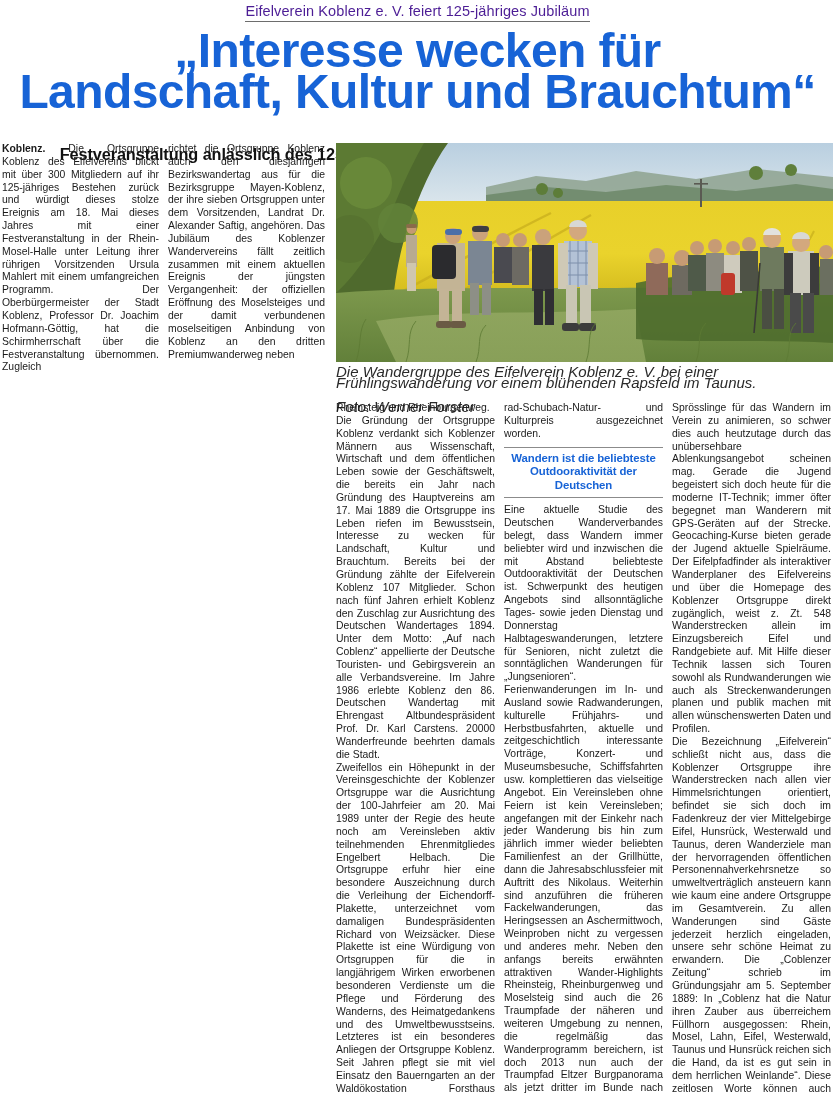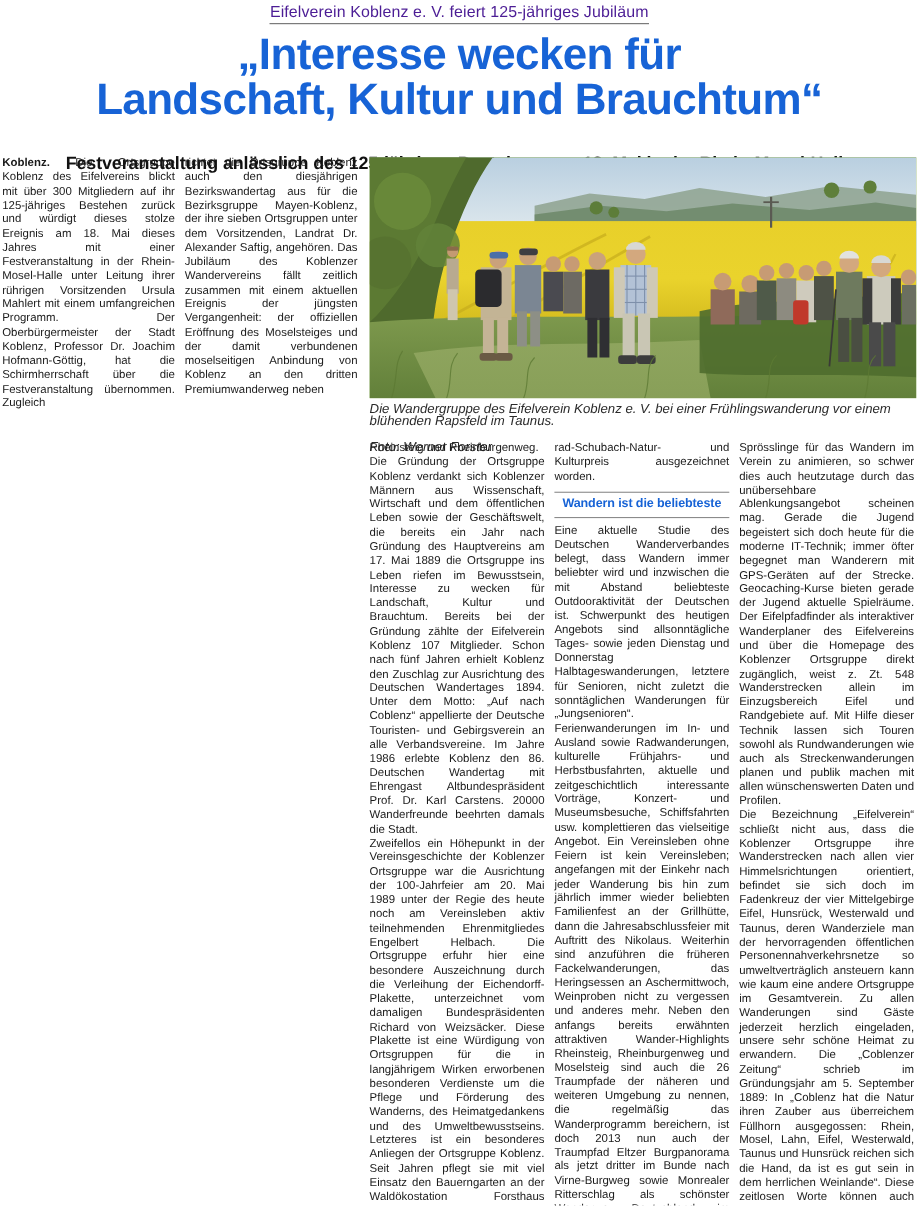--- a/index.html
+++ b/index.html
@@ -37,21 +37,21 @@
     letter-spacing: 0.1px;
     border-bottom: 1px solid #6d6d6d;
     padding-bottom: 1px;
     line-height: 18px;
   }
 
   .headline {
     text-align: center;
     color: #1763d6;
     font-weight: bold;
-    font-size: 40px;
+    font-size: 48px;
     line-height: 41px;
     letter-spacing: -0.6px;
     margin-top: 8px;
     padding: 0 8px;
   }
   .headline .l2 { display: block; }
 
   .subhead {
     text-align: center;
     font-size: 16.3px;
@@ -96,21 +96,21 @@
     overflow: hidden;
     background: #7ca24a;
   }
   .photo svg { display: block; width: 497px; height: 219px; }
 
   .caption {
     position: absolute;
     left: 336px;
     top: 366px;
     width: 497px;
-    font-size: 12px;
+    font-size: 15px;
     line-height: 11.4px;
     font-style: italic;
     color: #2a2a2a;
   }
   .caption .credit {
     display: block;
     text-align: left;
     margin-top: 12px;
   }
   .caption .captext { display: inline; }
@@ -339,20 +339,21 @@
     <div class="lcol" id="lcol1">
       <p>Rheinsteig und Rheinburgenweg.</p>
       <p>Die Gründung der Ortsgruppe Koblenz verdankt sich Koblenzer Männern aus Wissenschaft, Wirtschaft und dem öffentlichen Leben sowie der Geschäftswelt, die bereits ein Jahr nach Gründung des Hauptvereins am 17. Mai 1889 die Ortsgruppe ins Leben riefen im Bewusstsein, Interesse zu wecken für Landschaft, Kultur und Brauchtum. Bereits bei der Gründung zählte der Eifelverein Koblenz 107 Mitglieder. Schon nach fünf Jahren erhielt Koblenz den Zuschlag zur Ausrichtung des Deutschen Wandertages 1894. Unter dem Motto: „Auf nach Coblenz“ appellierte der Deutsche Touristen- und Gebirgsverein an alle Verbandsvereine. Im Jahre 1986 erlebte Koblenz den 86. Deutschen Wandertag mit Ehrengast Altbundespräsident Prof. Dr. Karl Carstens. 20000 Wanderfreunde beehrten damals die Stadt.</p>
       <p>Zweifellos ein Höhepunkt in der Vereinsgeschichte der Koblenzer Ortsgruppe war die Ausrichtung der 100-Jahrfeier am 20. Mai 1989 unter der Regie des heute noch am Vereinsleben aktiv teilnehmenden Ehrenmitgliedes Engelbert Helbach. Die Ortsgruppe erfuhr hier eine besondere Auszeichnung durch die Verleihung der Eichendorff-Plakette, unterzeichnet vom damaligen Bundespräsidenten Richard von Weizsäcker. Diese Plakette ist eine Würdigung von Ortsgruppen für die in langjährigem Wirken erworbenen besonderen Verdienste um die Pflege und Förderung des Wanderns, des Heimatgedankens und des Umweltbewusstseins. Letzteres ist ein besonderes Anliegen der Ortsgruppe Koblenz. Seit Jahren pflegt sie mit viel Einsatz den Bauerngarten an der Waldökostation Forsthaus Remstecken in Kooperation mit dem Umweltamt der Stadt Koblenz. Für dieses Engagement ist die Gruppe bereits im Jahre 2000 mit dem Kon-</p>
     </div>
 
     <div class="lcol" id="lcol2">
       <p>rad-Schubach-Natur- und Kulturpreis ausgezeichnet worden.</p>
       <div class="subhead-box">
         <span class="sh-line">Wandern ist die beliebteste</span>
+        <span class="sh-line">Outdooraktivität der Deutschen</span>
       </div>
       <p>Eine aktuelle Studie des Deutschen Wanderverbandes belegt, dass Wandern immer beliebter wird und inzwischen die mit Abstand beliebteste Outdooraktivität der Deutschen ist. Schwerpunkt des heutigen Angebots sind allsonntägliche Tages- sowie jeden Dienstag und Donnerstag Halbtageswanderungen, letztere für Senioren, nicht zuletzt die sonntäglichen Wanderungen für „Jungsenioren“. Ferienwanderungen im In- und Ausland sowie Radwanderungen, kulturelle Frühjahrs- und Herbstbusfahrten, aktuelle und zeitgeschichtlich interessante Vorträge, Konzert- und Museumsbesuche, Schiffsfahrten usw. komplettieren das vielseitige Angebot. Ein Vereinsleben ohne Feiern ist kein Vereinsleben; angefangen mit der Einkehr nach jeder Wanderung bis hin zum jährlich immer wieder beliebten Familienfest an der Grillhütte, dann die Jahresabschlussfeier mit Auftritt des Nikolaus. Weiterhin sind anzuführen die früheren Fackelwanderungen, das Heringsessen an Aschermittwoch, Weinproben nicht zu vergessen und anderes mehr. Neben den anfangs bereits erwähnten attraktiven Wander-Highlights Rheinsteig, Rheinburgenweg und Moselsteig sind auch die 26 Traumpfade der näheren und weiteren Umgebung zu nennen, die regelmäßig das Wanderprogramm bereichern, ist doch 2013 nun auch der Traumpfad Eltzer Burgpanorama als jetzt dritter im Bunde nach Virne-Burgweg sowie Monrealer Ritterschlag als schönster Wanderweg Deutschlands im Deutschen Wandermagazin deklariert worden.</p>
 
     </div>
 
     <div class="lcol" id="lcol3">
       <p>Sprösslinge für das Wandern im Verein zu animieren, so schwer dies auch heutzutage durch das unübersehbare Ablenkungsangebot scheinen mag. Gerade die Jugend begeistert sich doch heute für die moderne IT-Technik; immer öfter begegnet man Wanderern mit GPS-Geräten auf der Strecke. Geocaching-Kurse bieten gerade der Jugend aktuelle Spielräume. Der Eifelpfadfinder als interaktiver Wanderplaner des Eifelvereins und über die Homepage des Koblenzer Ortsgruppe direkt zugänglich, weist z. Zt. 548 Wanderstrecken allein im Einzugsbereich Eifel und Randgebiete auf. Mit Hilfe dieser Technik lassen sich Touren sowohl als Rundwanderungen wie auch als Streckenwanderungen planen und publik machen mit allen wünschenswerten Daten und Profilen.</p>
       <p>Die Bezeichnung „Eifelverein“ schließt nicht aus, dass die Koblenzer Ortsgruppe ihre Wanderstrecken nach allen vier Himmelsrichtungen orientiert, befindet sie sich doch im Fadenkreuz der vier Mittelgebirge Eifel, Hunsrück, Westerwald und Taunus, deren Wanderziele man der hervorragenden öffentlichen Personennahverkehrsnetze so umweltverträglich ansteuern kann wie kaum eine andere Ortsgruppe im Gesamtverein. Zu allen Wanderungen sind Gäste jederzeit herzlich eingeladen, unsere sehr schöne Heimat zu erwandern. Die „Coblenzer Zeitung“ schrieb im Gründungsjahr am 5. September 1889: In „Coblenz hat die Natur ihren Zauber aus überreichem Füllhorn ausgegossen: Rhein, Mosel, Lahn, Eifel, Westerwald, Taunus und Hunsrück reichen sich die Hand, da ist es gut sein in dem herrlichen Weinlande“. Diese zeitlosen Worte können auch heute nicht treffender formuliert werden und haben an ihrer Aussagekraft nichts eingebüßt.</p>
 
     </div>

